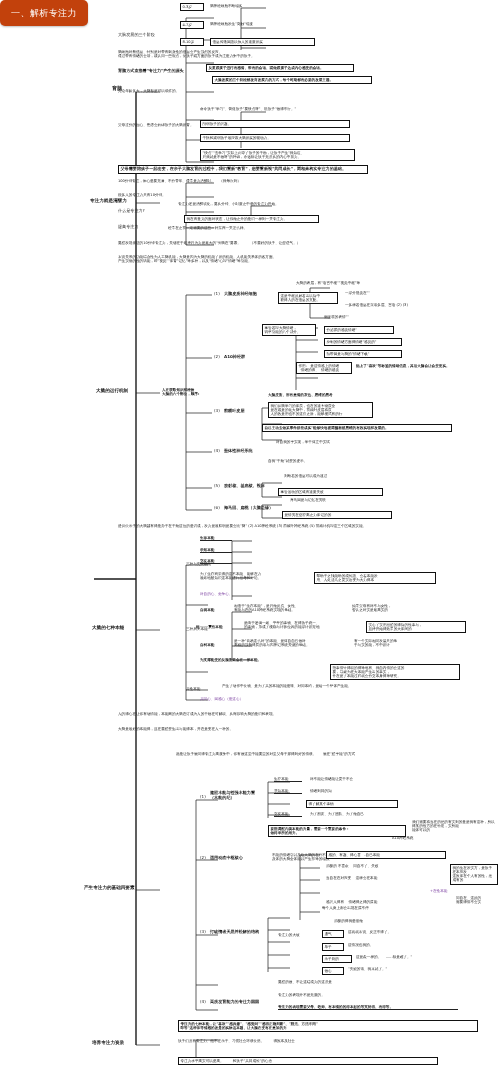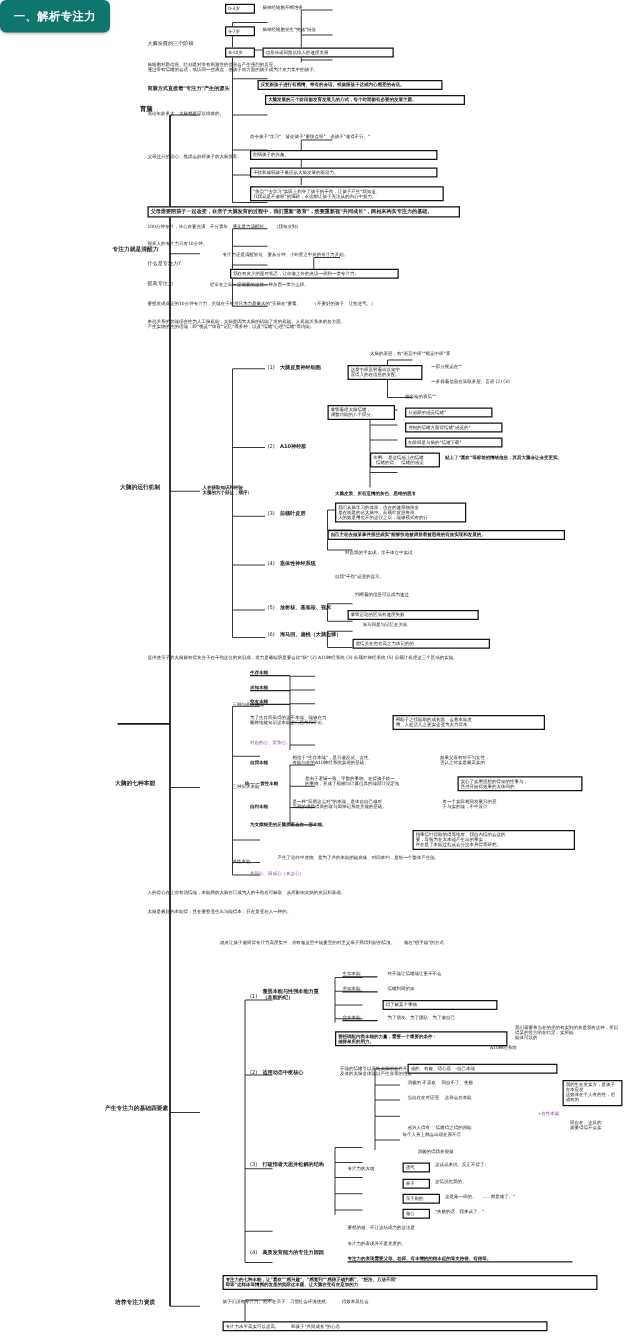--- a/index.html
+++ b/index.html
@@ -12,23 +12,23 @@
   .lines{position:absolute;left:0;top:0;width:501px;height:1074px;pointer-events:none;}
   .node{position:absolute;line-height:1.15;white-space:pre-wrap;}
   .t4{font-size:3.6px;}
   .t45{font-size:4.1px;}
   .t5{font-size:4.6px;}
   .t55{font-size:5.1px;}
   .bold{font-weight:bold;}
   .purple{color:#7b3fa0;}
   .root{
     left:6px;top:566px;width:88px;height:26px;
-    background:#0f766e;border-radius:5px;
+    background:#c2410c;border-radius:5px;
     display:flex;align-items:center;justify-content:center;
-    color:#ffffff;font-size:9px;font-weight:bold;letter-spacing:.4px;
+    color:#ffffff;font-size:9px;font-weight:normal;letter-spacing:.4px;
     box-shadow:0 1px 2px rgba(0,0,0,.25);
   }
   .boxed{border:0.7px solid #111;padding:1px 1.5px;background:#fff;box-sizing:border-box;}
   .ul{border-bottom:0.6px solid #222;}
 </style>
 </head>
 <body>
 
 <div id="map">
 

